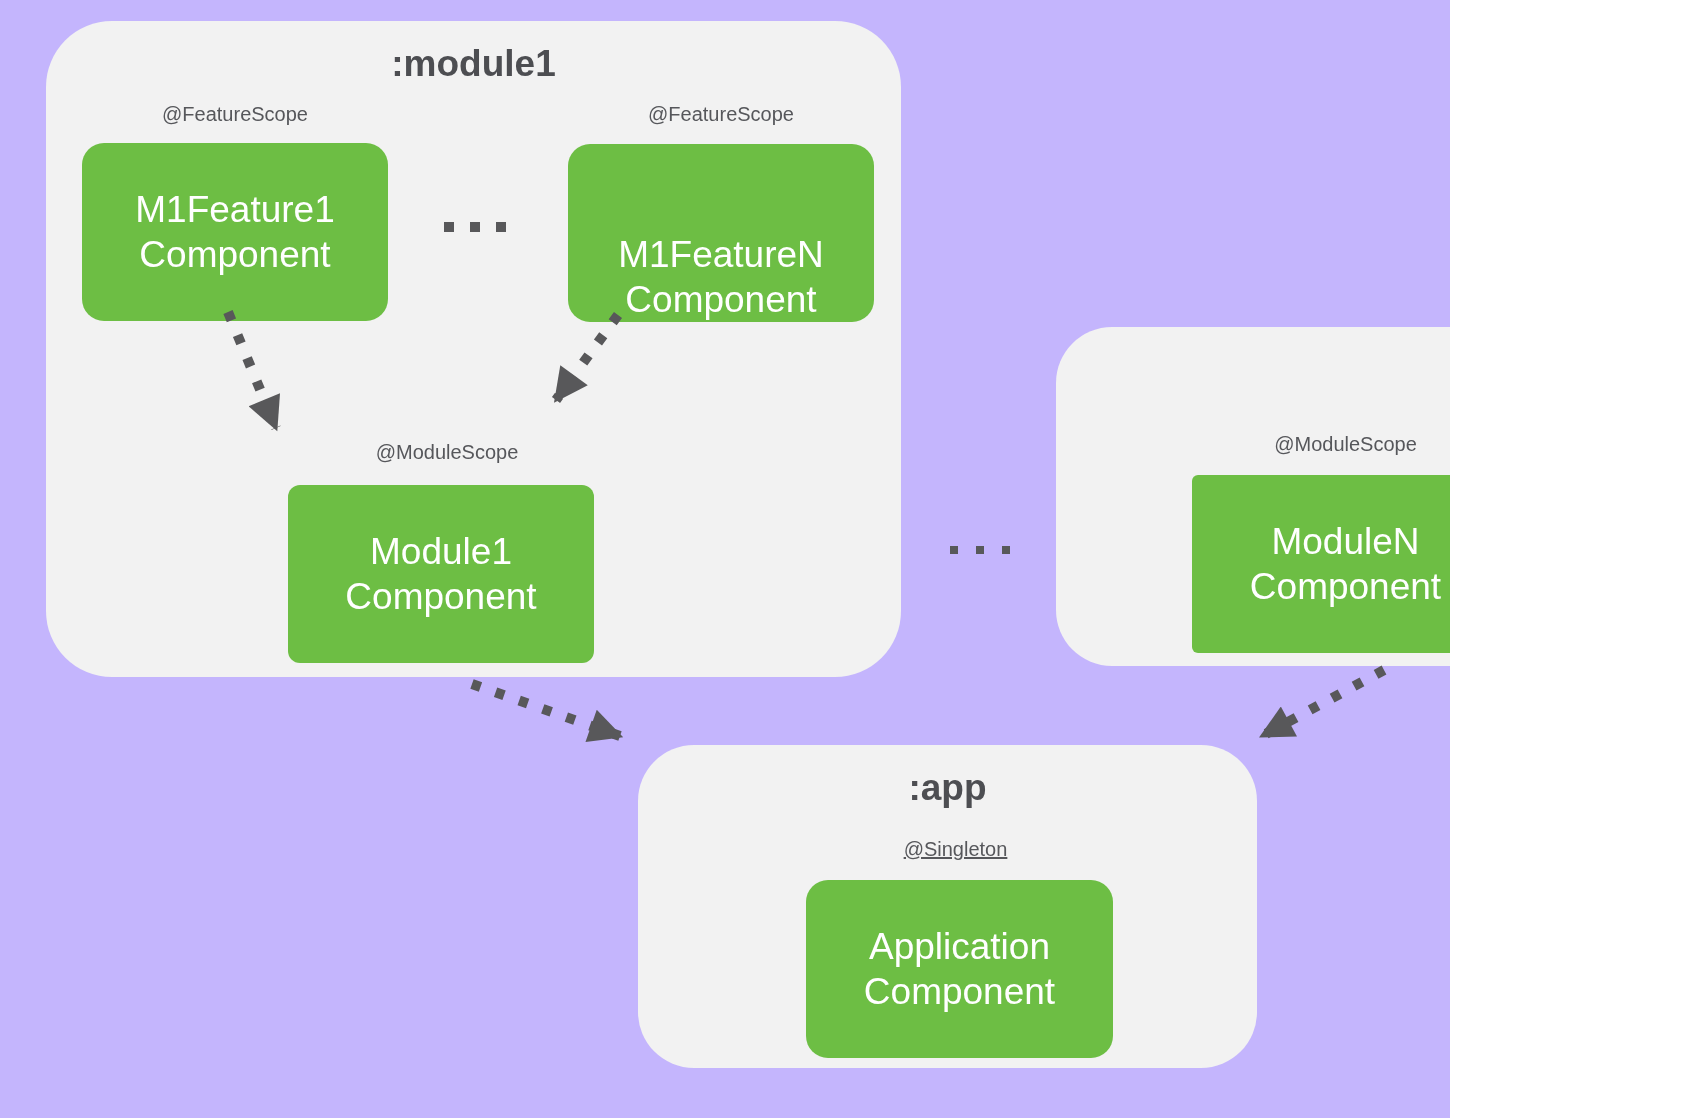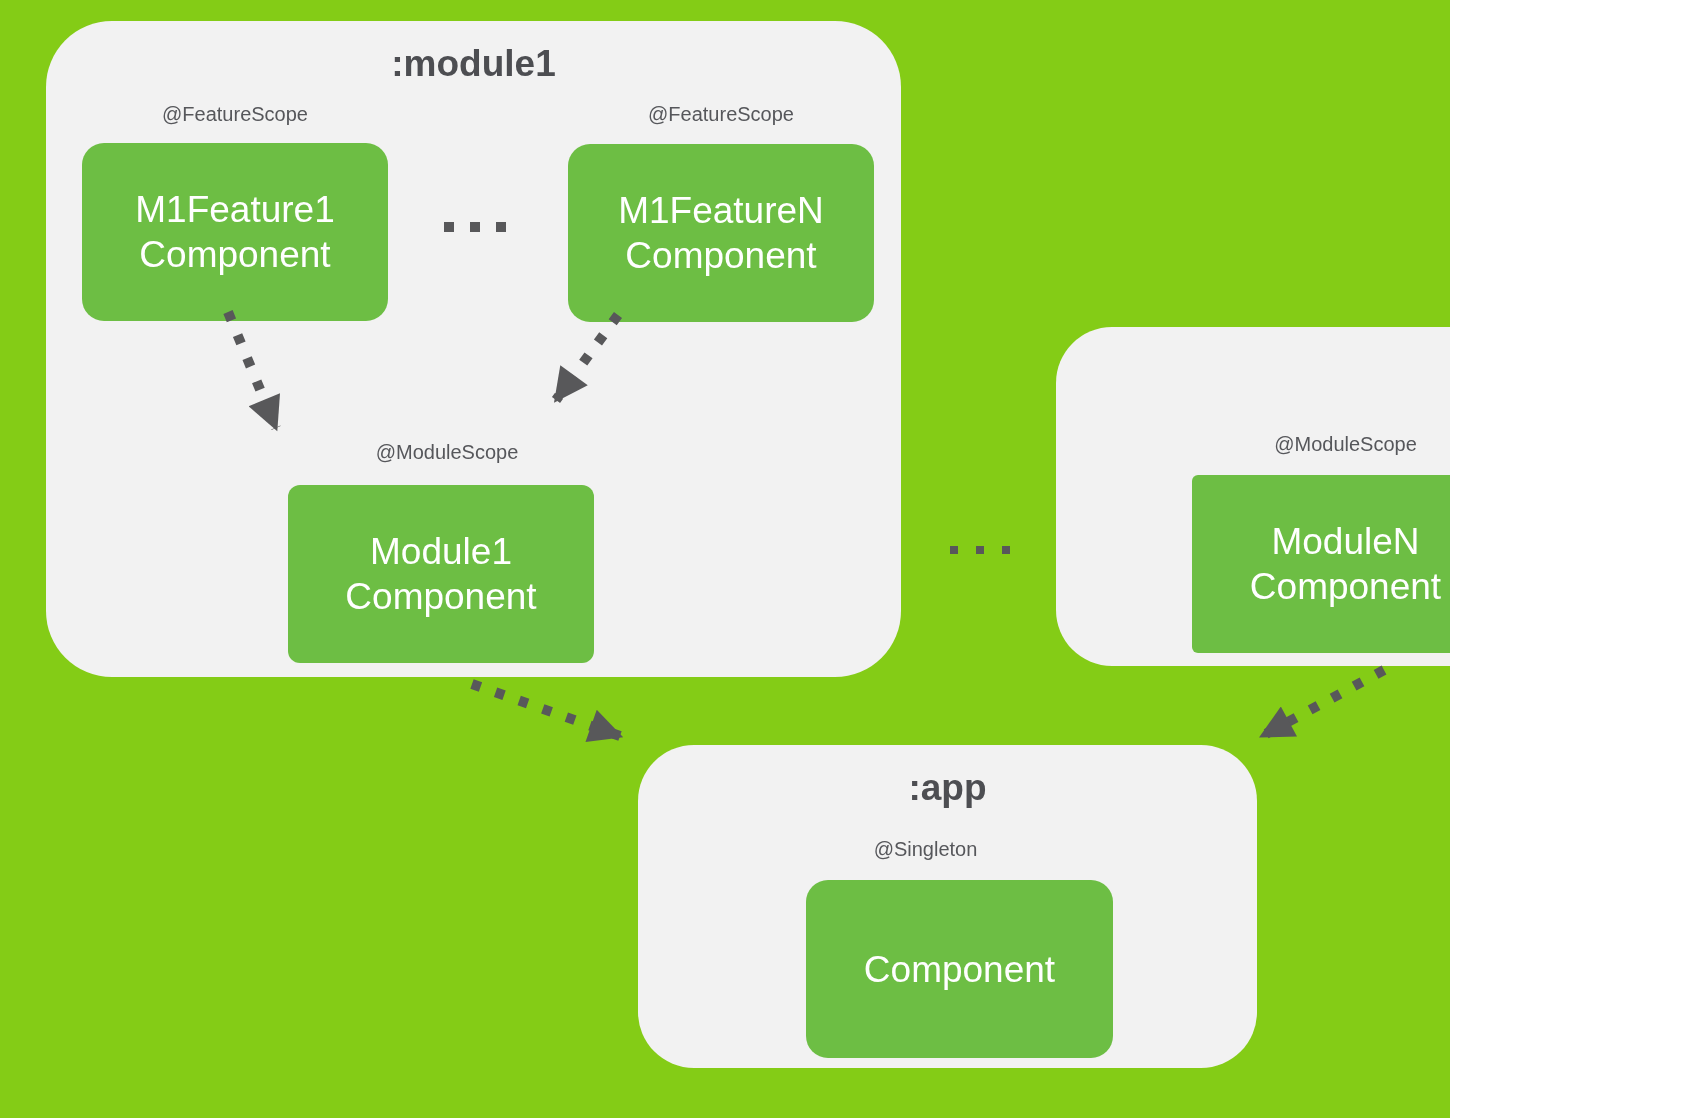--- a/index.html
+++ b/index.html
@@ -1,18 +1,18 @@
 <!DOCTYPE html>
 <html><head>
 <meta charset="utf-8">
 <style>
   html,body { margin:0; padding:0; background:#ffffff; }
   #canvas {
     position:relative; width:1450px; height:1118px; overflow:hidden;
-    background:#84cc16;
+    background:#c4b5fd;
     font-family:"Liberation Sans", sans-serif;
   }
   .container {
     position:absolute; background:#f2f2f2; border-radius:60px;
   }
   #module1-container { left:46px;  top:21px;  width:855px; height:656px; border-radius:66px; }
   #moduleN-container { left:1056px; top:327px; width:584px; height:339px; border-radius:56px; }
   #app-container     { left:638px; top:745px; width:619px; height:323px; border-radius:56px; }
 
   .group-title {
@@ -26,29 +26,29 @@
 
   .scope-label {
     position:absolute; text-align:center;
     font-size:20px; font-weight:400; color:#56575b; line-height:40px;
     white-space:nowrap;
   }
   #feature1-scope { left:82px;  top:94px;  width:306px; }
   #featureN-scope { left:568px; top:94px;  width:306px; }
   #module1-scope  { left:294px; top:432px; width:306px; }
   #moduleN-scope  { left:1192px; top:424px; width:307px; }
-  #app-scope      { left:772px; top:829px; width:307px; }
+  #app-scope      { left:802px; top:829px; width:307px;text-decoration:underline; }
 
   .node-box {
     position:absolute; background:#6dbe44; border-radius:22px;
     display:flex; flex-direction:column; align-items:center; justify-content:center;
     color:#ffffff; font-size:37px; line-height:45px; text-align:center;
   }
   #feature1-box { left:82px;   top:143px; width:306px; height:178px; }
-  #featureN-box { left:568px;  top:144px; width:306px; height:178px; }
+  #featureN-box { left:568px;  top:144px; width:306px; height:178px;justify-content:flex-end; }
   #module1-box  { left:288px;  top:485px; width:306px; height:178px;border-radius:12px; }
   #moduleN-box  { left:1192px; top:475px; width:307px; height:178px;border-radius:6px; }
   #app-box      { left:806px;  top:880px; width:307px; height:178px; }
 
   .dot {
     position:absolute; background:#58585a;
   }
   .dot.sq10 { width:10px; height:10px; }
   .dot.sq8  { width:8px;  height:8px;  }
 
@@ -101,20 +101,21 @@
   <div>
     <div class="dot sq8" style="left:950px; top:546px;"></div>
     <div class="dot sq8" style="left:976px; top:546px;"></div>
     <div class="dot sq8" style="left:1002px; top:546px;"></div>
   </div>
 
   <div class="container" id="app-container"></div>
   <div class="group-title" id="app-title">:app</div>
   <div class="scope-label" id="app-scope">@Singleton</div>
   <div class="node-box" id="app-box">
+    <span>Application</span>
     <span>Component</span>
   </div>
 
   <svg id="arrows" width="1689" height="1118" viewBox="0 0 1689 1118">
     <defs>
       <marker id="ah" viewBox="0 0 10 10" refX="9" refY="5" markerWidth="4.6" markerHeight="3.4" orient="auto">
         <path d="M0,0 L10,5 L0,10 z" fill="#58585a"></path>
       </marker>
     </defs>
     <line class="arrow-line" x1="228" y1="312" x2="276" y2="428" marker-end="url(#ah)"></line>

